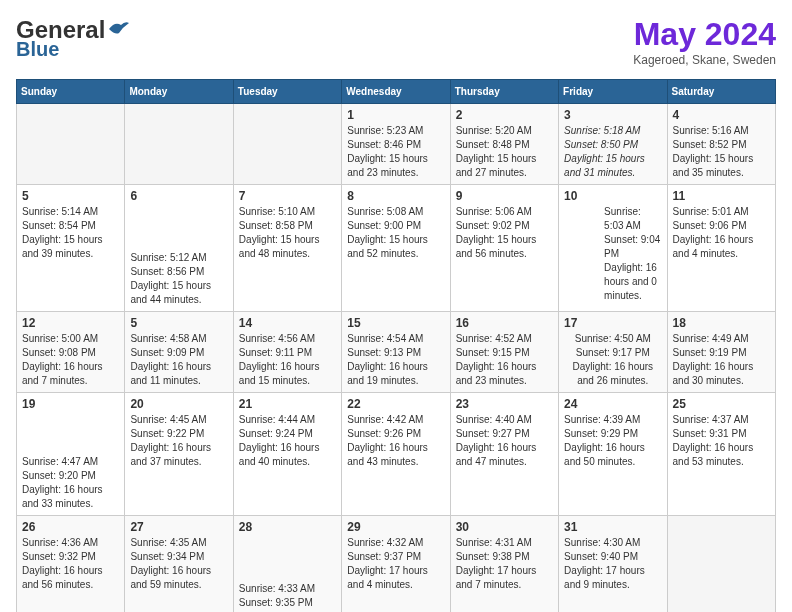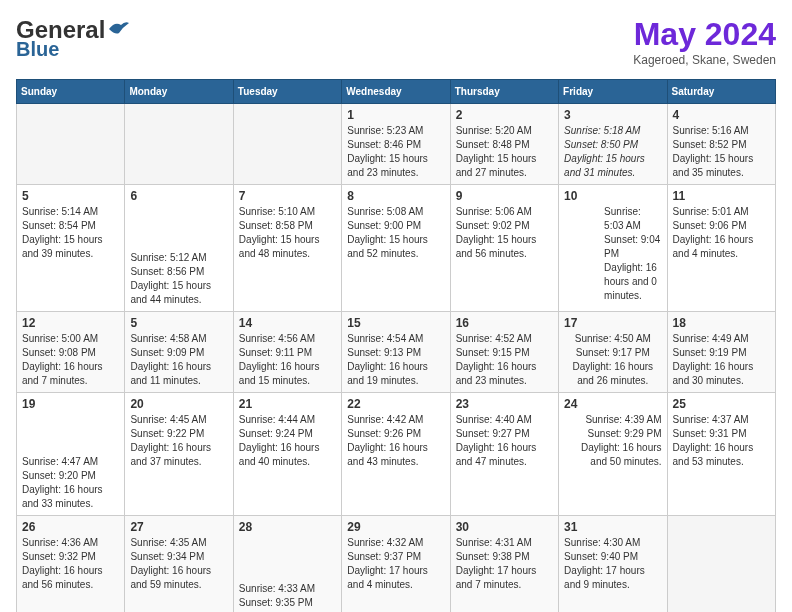--- a/index.html
+++ b/index.html
@@ -249,21 +249,21 @@
 Daylight: 16 hours and 43 minutes.</div>
         </td>
         <td>
           <span class="day-number">23</span>
           <div class="day-info" style="white-space: pre-line;">Sunrise: 4:40 AM
 Sunset: 9:27 PM
 Daylight: 16 hours and 47 minutes.</div>
         </td>
         <td>
           <span class="day-number">24</span>
-          <div class="day-info" style="white-space: pre-line; text-align: right;">Sunrise: 4:39 AM
+          <div class="day-info" style="white-space: pre-line;">Sunrise: 4:39 AM
 Sunset: 9:29 PM
 Daylight: 16 hours and 50 minutes.</div>
         </td>
         <td>
           <span class="day-number">25</span>
           <div class="day-info" style="white-space: pre-line;">Sunrise: 4:37 AM
 Sunset: 9:31 PM
 Daylight: 16 hours and 53 minutes.</div>
         </td>
       </tr>

